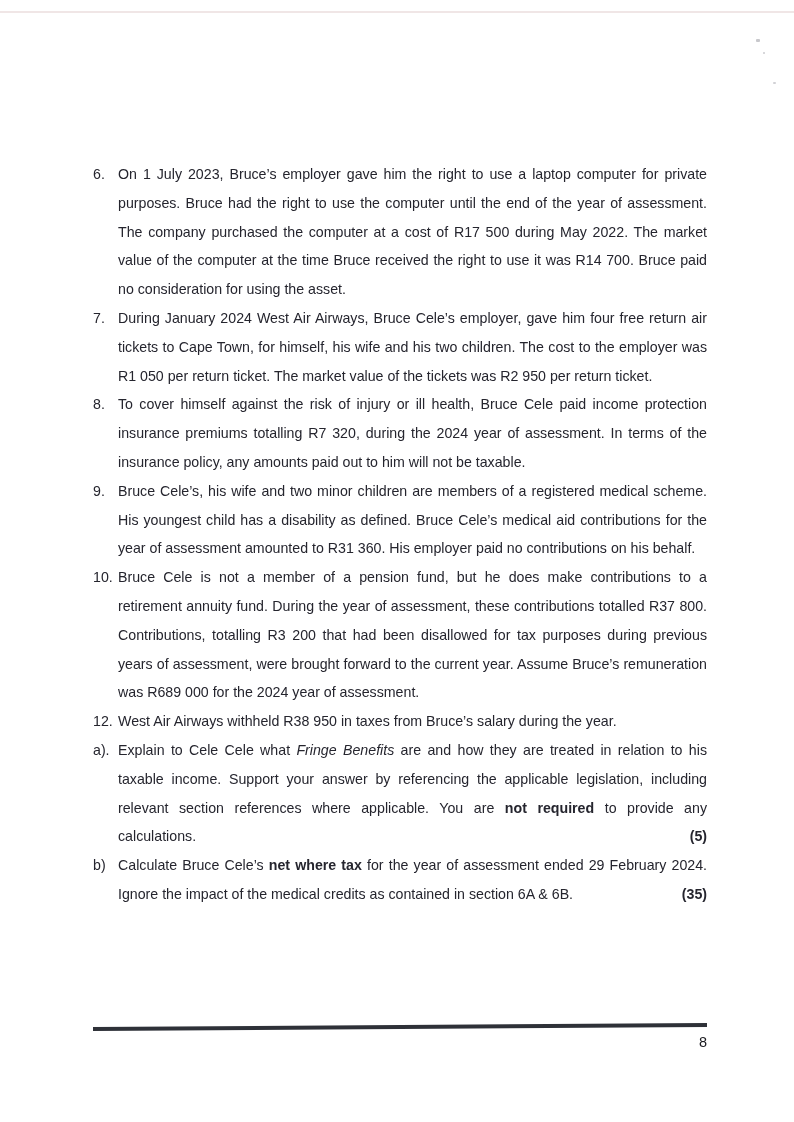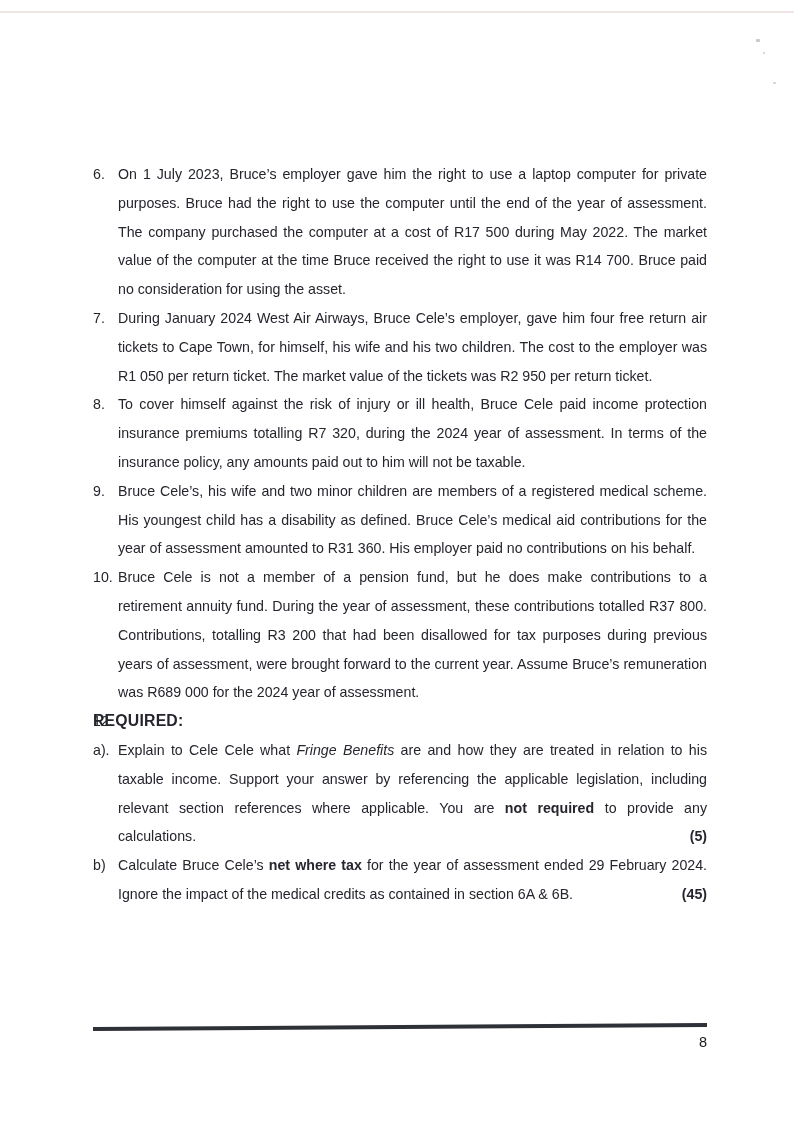--- a/index.html
+++ b/index.html
@@ -106,32 +106,32 @@
     </div>
 
     <div class="item">
       <span class="num">10.</span>
       <span>Bruce Cele is not a member of a pension fund, but he does make contributions to a retirement annuity fund. During the year of assessment, these contributions totalled R37&nbsp;800. Contributions, totalling R3&nbsp;200 that had been disallowed for tax purposes during previous years of assessment, were brought forward to the current year. Assume Bruce’s remuneration was R689&nbsp;000 for the 2024 year of assessment.</span>
     </div>
 
 
     <div class="item">
       <span class="num">12.</span>
+      <span>West Air Airways withheld R38&nbsp;950 in taxes from Bruce’s salary during the year.</span>
     </div>
 
-    <div class="req-heading">REQUIRED:</div>
 
     <div class="task">
       <span class="num">a).</span><span>Explain to Cele Cele what </span><i>Fringe Benefits</i><span> are and how they are treated in relation to his taxable income. Support your answer by referencing the applicable legislation, including relevant section references where applicable. You are </span><b>not required</b><span> to provide any calculations.</span>
       <span class="marks">(5)</span>
     </div>
 
     <div class="task">
       <span class="num">b)</span><span>Calculate Bruce Cele’s </span><b>net where tax</b><span> for the year of assessment ended 29 February 2024. Ignore the impact of the medical credits as contained in section 6A &amp; 6B.</span>
-      <span class="marks">(45)</span>
+      <span class="marks">(35)</span>
     </div>
 
   </div>
 
   <div class="footer-rule"></div>
   <div class="page-number">8</div>
 
 </div>
 
 </body></html>

